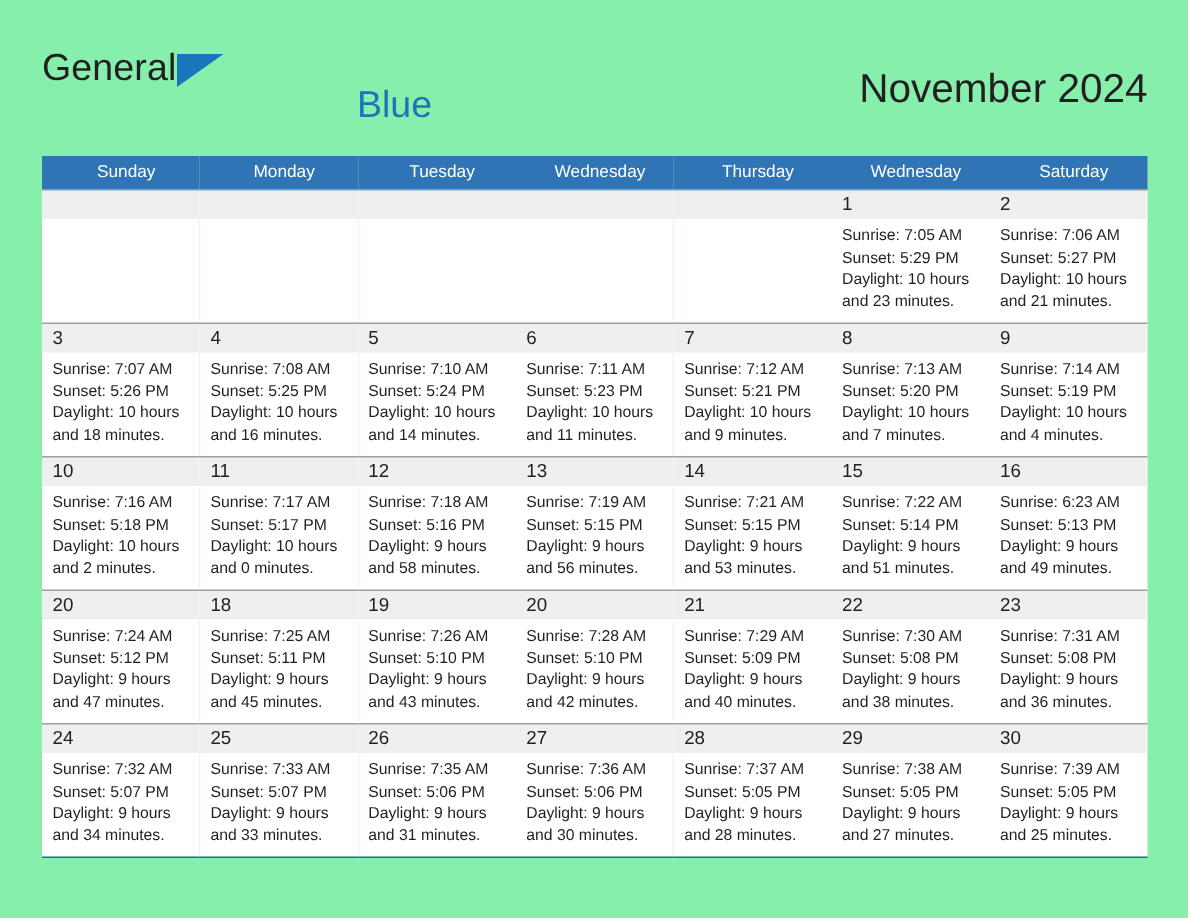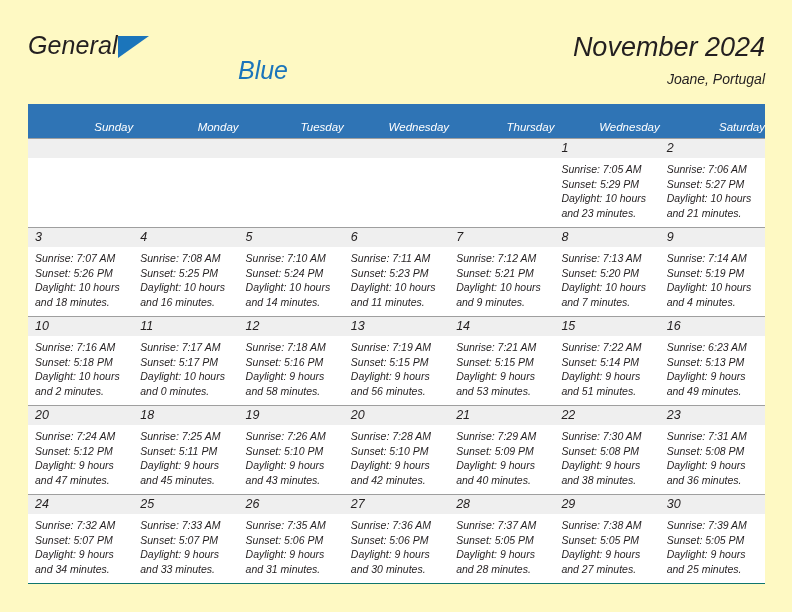--- a/index.html
+++ b/index.html
@@ -9,23 +9,22 @@
     width: 792px;
     height: 612px;
     background: #ffffff;
     font-family: "Liberation Sans", sans-serif;
     -webkit-font-smoothing: antialiased;
   }
   #page {
     position: relative;
     width: 792px;
     height: 612px;
-    background: #fef9c3;
+    background: #86efac;
     overflow: hidden;
-    font-style: italic;
   }
 
   
   .header {
     position: absolute;
     left: 28px;
     top: 30px;
     right: 27px;
     height: 68px;
   }
@@ -64,22 +63,22 @@
     font-size: 25px;
     color: #1b75bb;
     line-height: 26px;
     margin-left: 57px;
     margin-top: -3px;
     text-align: right;
   }
   .title-block {
     position: absolute;
     right: 0;
-    top: 0;
-    text-align: right;
+    top: 12px;
+    text-align: left;
   }
   .cal-title {
     font-size: 27px;
     color: #231f20;
     line-height: 34px;
     white-space: nowrap;
   }
   .cal-subtitle {
     font-size: 14px;
     color: #231f20;
@@ -98,22 +97,22 @@
   table.cal {
     width: 737px;
     border-collapse: collapse;
     table-layout: fixed;
   }
   table.cal th {
     background: #2f74b5;
     color: #ffffff;
     font-size: 11.5px;
     font-weight: normal;
-    text-align: right;
-    padding: 17px 0 5px 7px;
+    text-align: center;
+    padding: 5px 0 5px 7px;
     height: 21px;
     border: none;
   }
   table.cal td {
     vertical-align: top;
     padding: 0;
     border-top: 1px solid #a6a6a6;
     height: 89px;
     background: #ffffff;
   }
@@ -153,21 +152,20 @@
 
     <div class="brand">
       <span class="brand-row1">
         <span class="brand-general">General</span><span class="brand-tri"></span>
       </span>
       <span class="brand-blue">Blue</span>
     </div>
 
     <div class="title-block">
       <div class="cal-title">November 2024</div>
-      <div class="cal-subtitle">Joane, Portugal</div>
     </div>
 
   </div>
 
   <div class="cal-wrap">
     <table class="cal">
       <thead>
         <tr id="hdr-row">
             <th>Sunday</th>
             <th>Monday</th>

